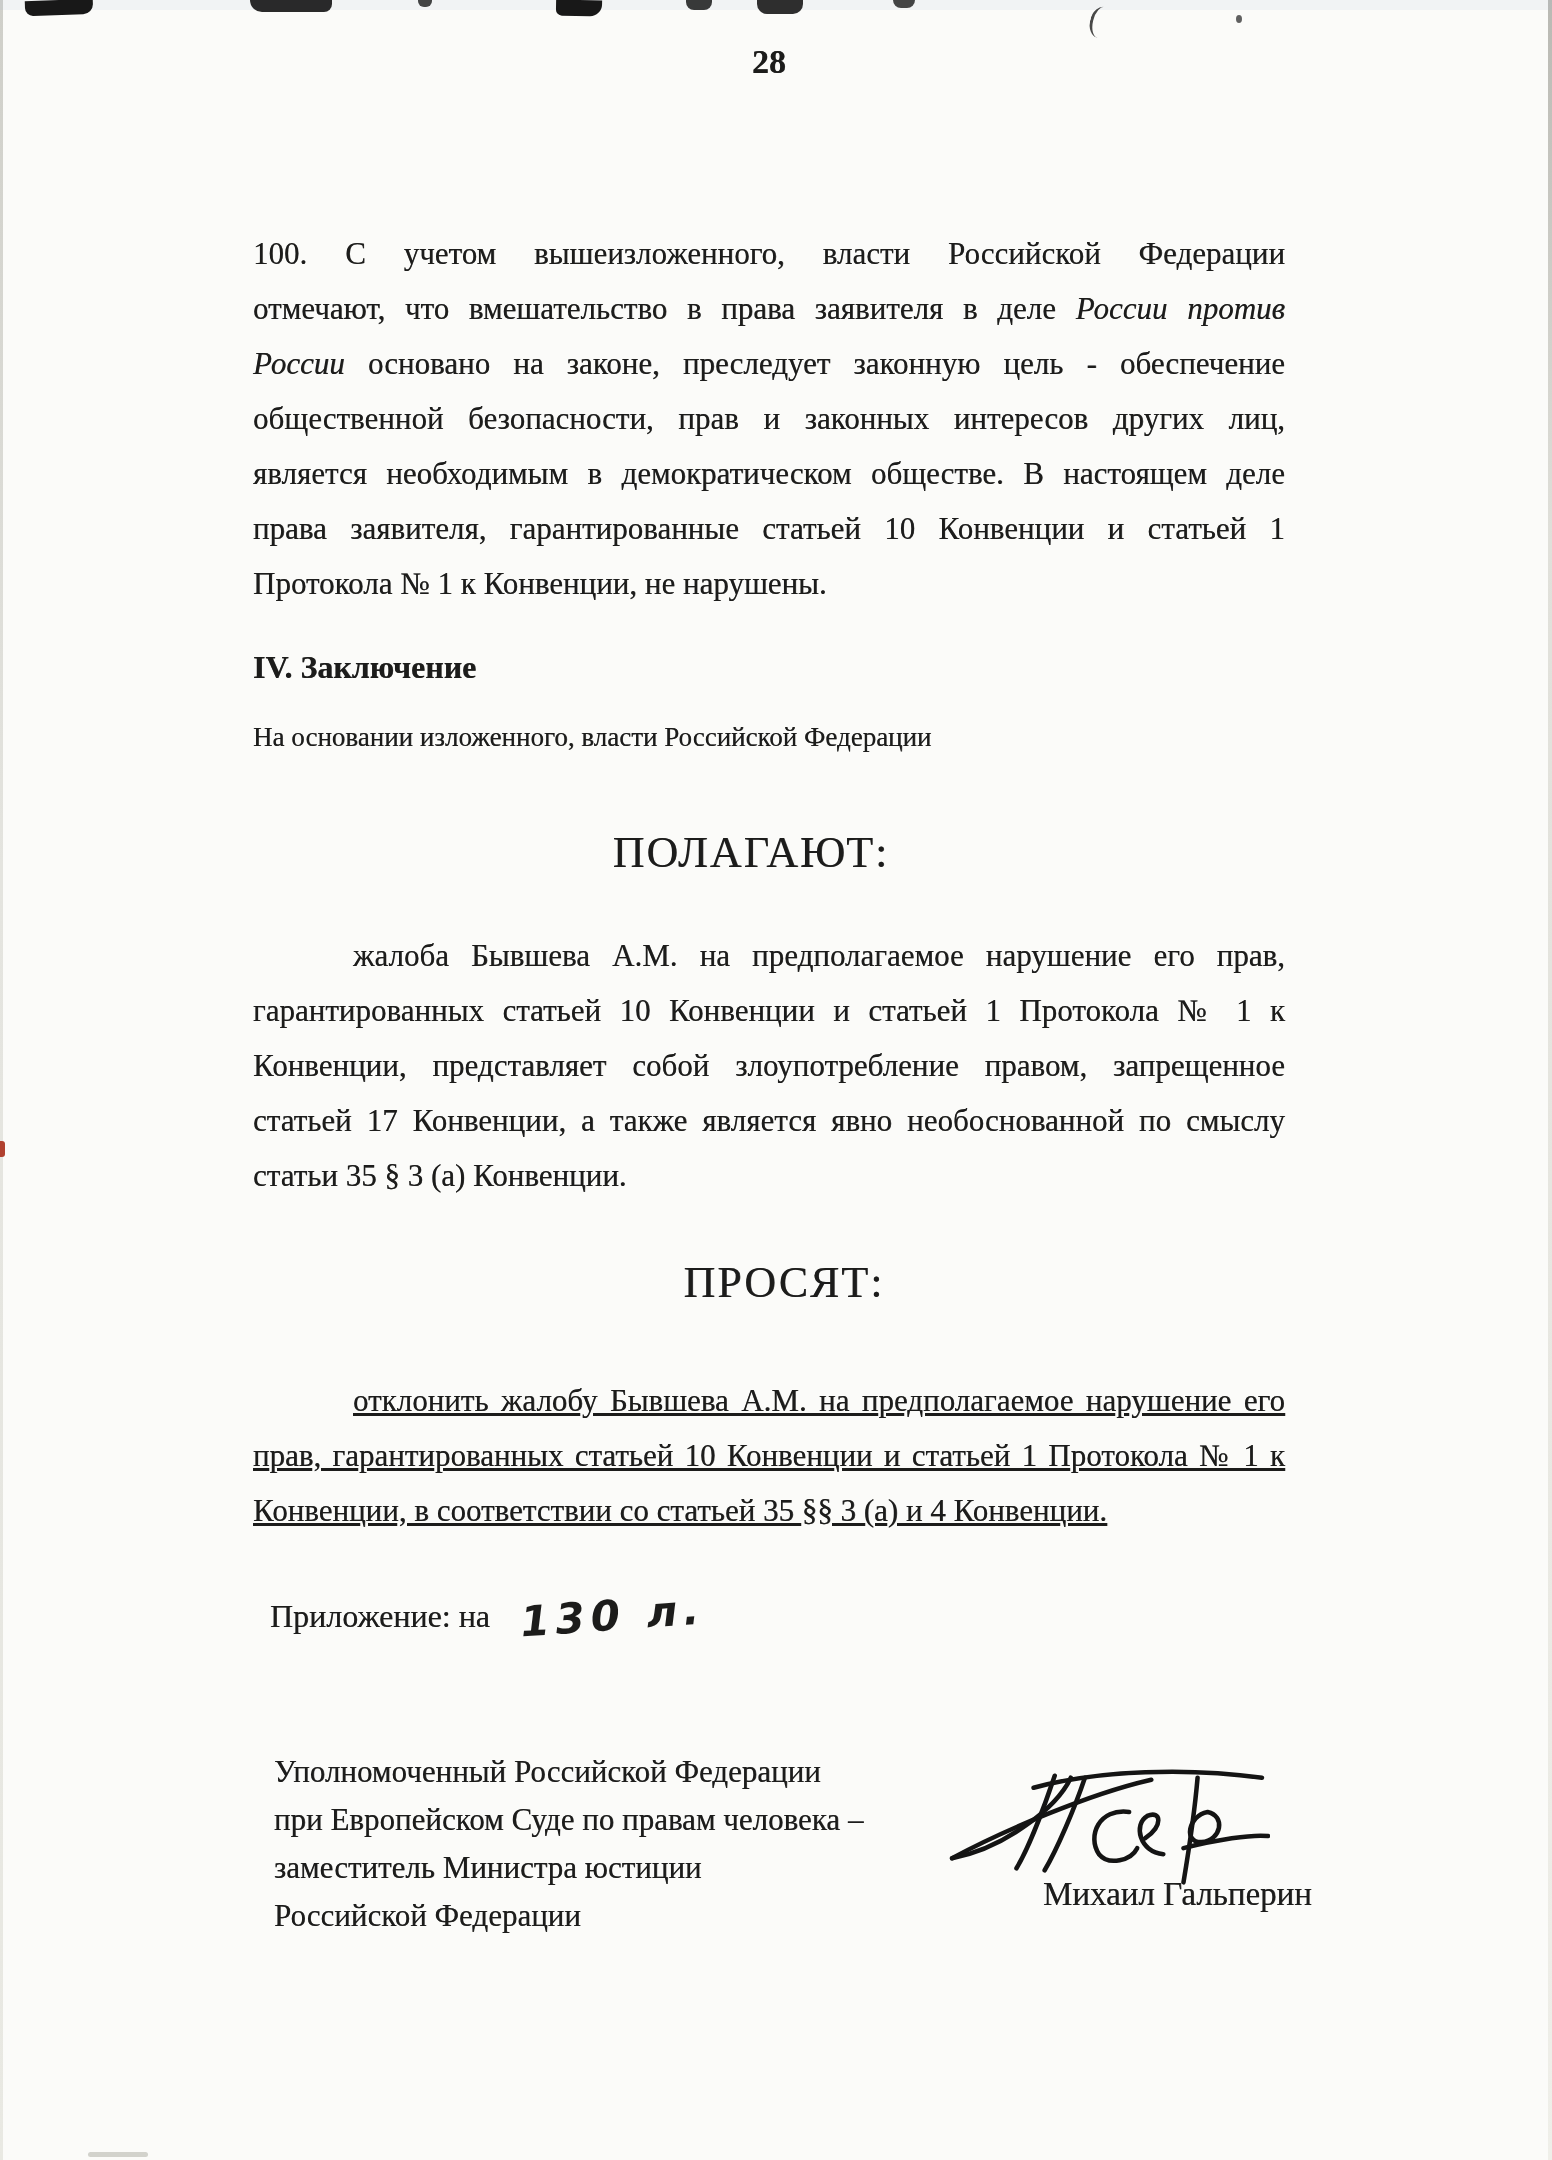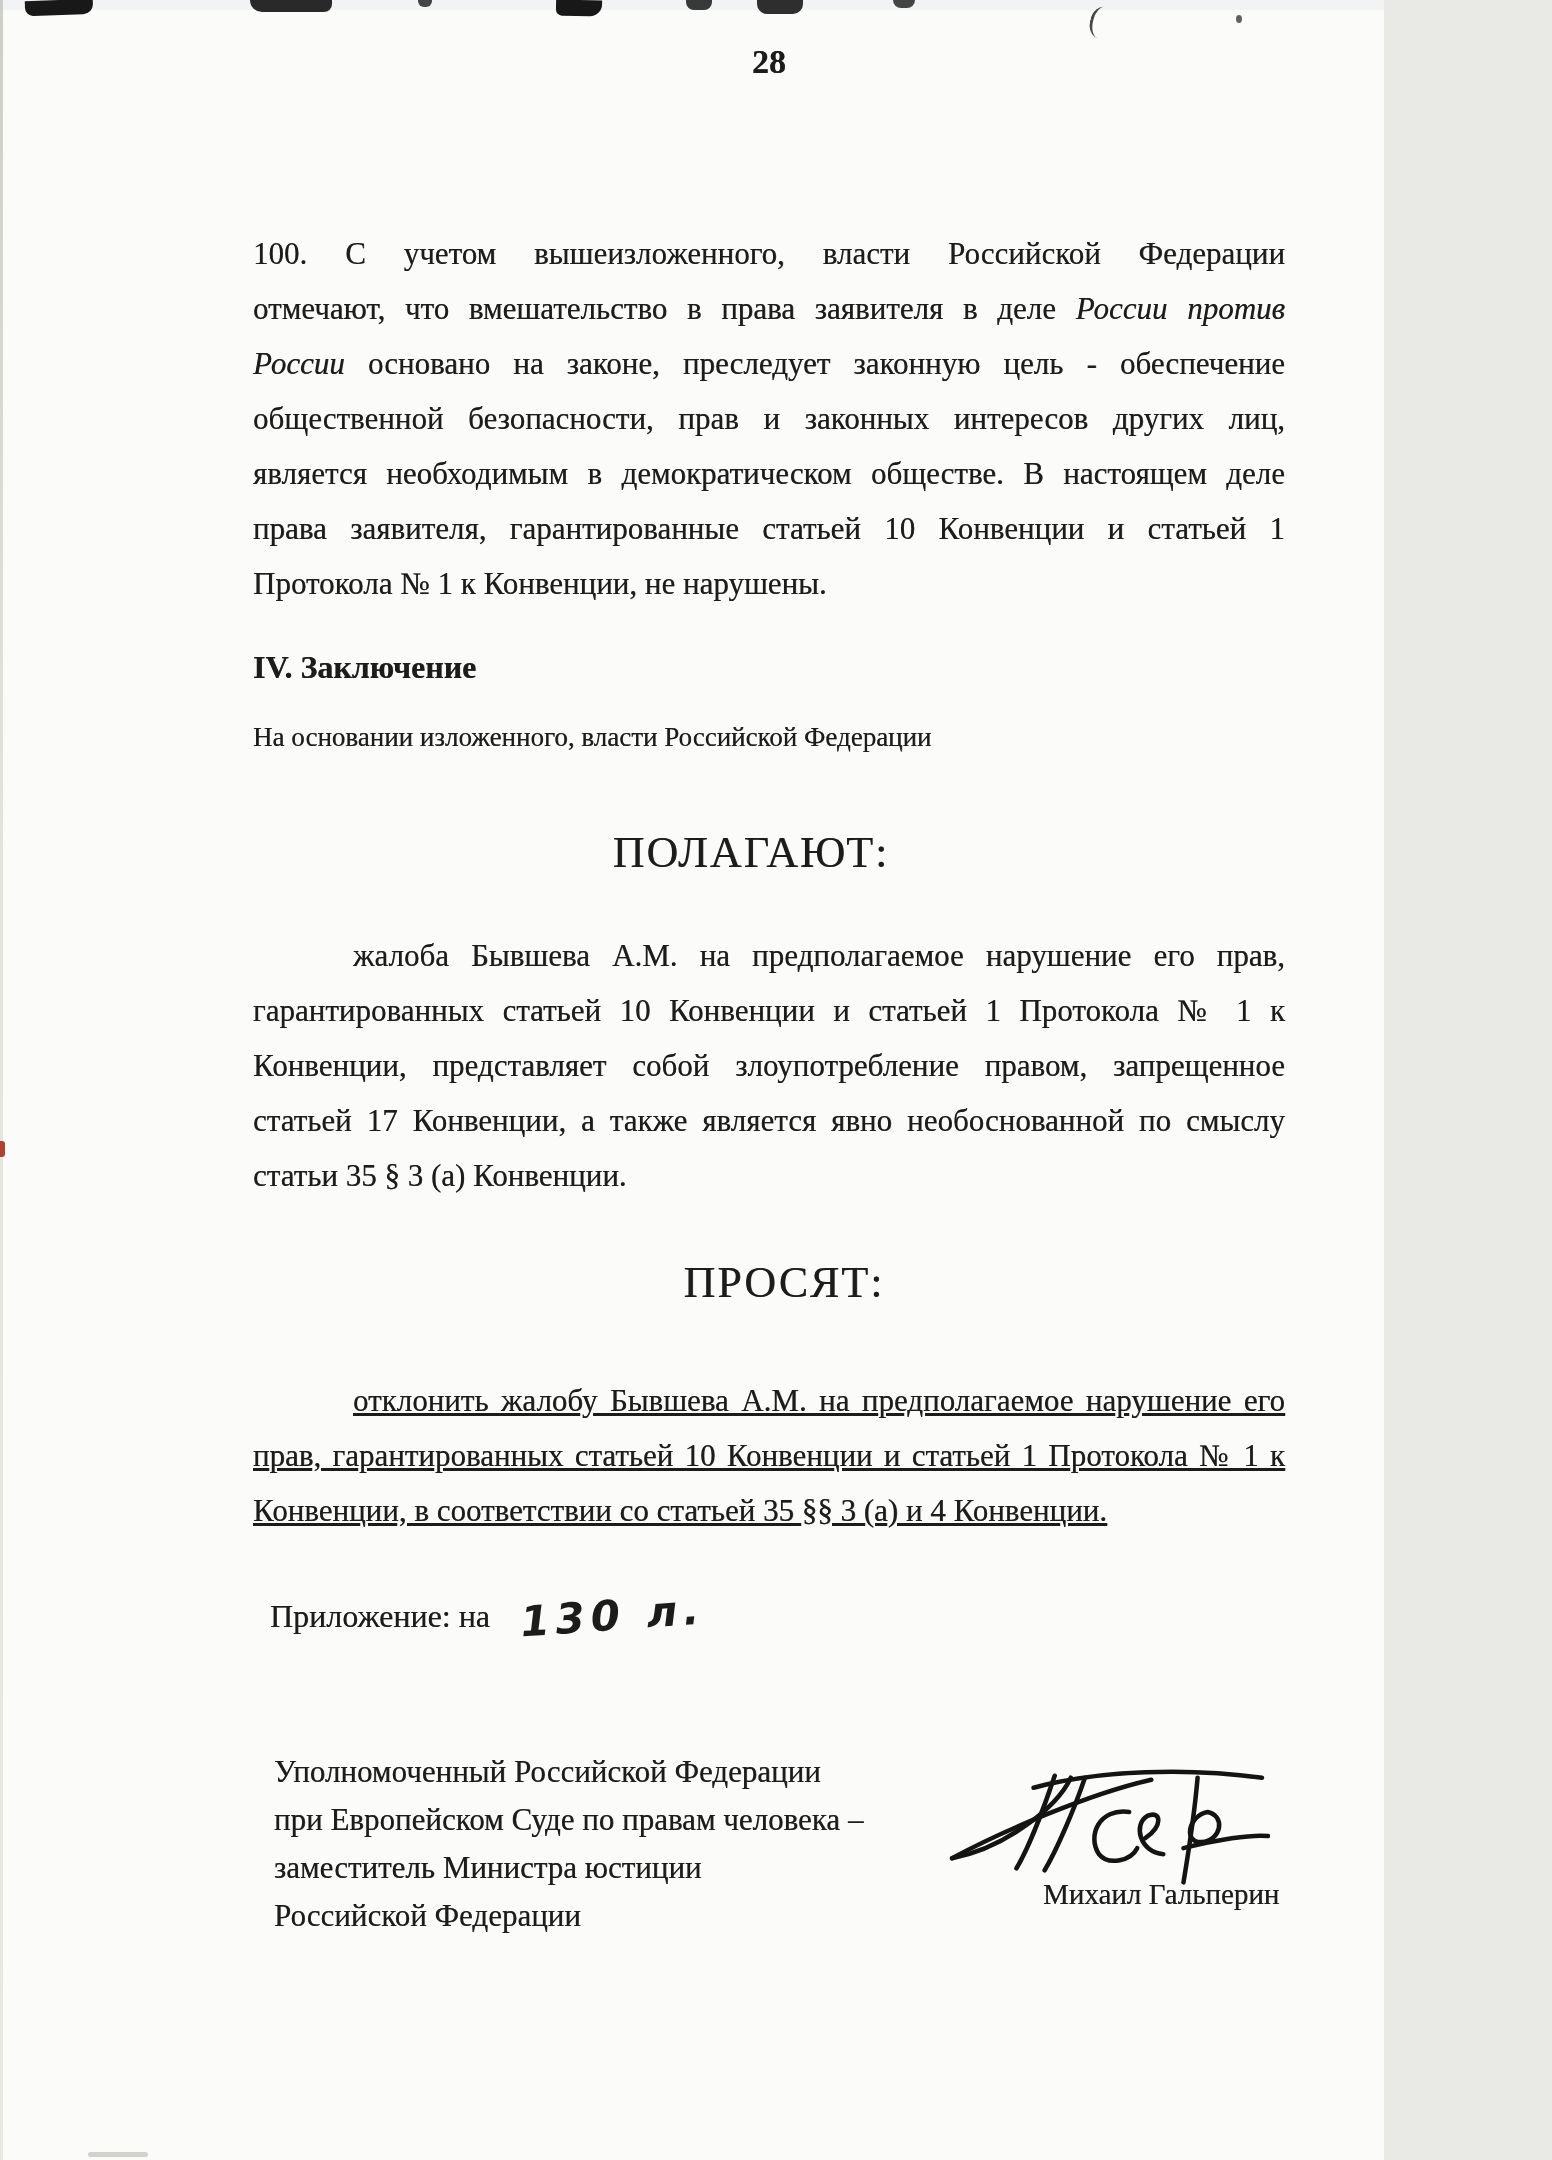--- a/index.html
+++ b/index.html
@@ -3,21 +3,21 @@
 <meta charset="utf-8">
 <style>
   :root{
     --ink:#1c1c1b;
     --paper:#fbfbf9;
     --red:#b0412f;
   }
   html,body{margin:0;padding:0;}
   body{width:1552px;height:2160px;background:#e9e9e6;}
   .page{
-    position:relative;width:1384px;height:2160px;overflow:hidden;
+    position:relative;width:1552px;height:2160px;overflow:hidden;
     background:var(--paper);color:var(--ink);
     font-family:"Liberation Serif","DejaVu Serif",serif;
     text-shadow:0.35px 0 0 rgba(25,25,25,0.7);
   }
   
   .artifact{position:absolute;}
   .edge-left{left:0;top:0;width:3px;height:2160px;background:linear-gradient(#cfcfc9,#e4e4df 40%,#e9e9e3);}
   .edge-right{left:1548px;top:0;width:4px;height:2160px;background:linear-gradient(180deg,#b9b9b3,#e0e0da 25%,#efefe9);}
   .edge-top{left:0;top:0;width:1552px;height:10px;background:rgba(175,190,210,0.12);}
   .smudge{background:#181818;}
@@ -50,21 +50,21 @@
   #believe-para{top:928px;}
   #request-heading{top:1255px;transform:translateX(15px);}
   #request-para{top:1373px;text-decoration:underline;}
   .attachment-line{position:absolute;left:270px;top:1585px;font-size:32px;line-height:55px;white-space:nowrap;}
   .handwritten{display:inline-block;margin-left:30px;font-family:"DejaVu Sans",sans-serif;
     font-style:italic;font-weight:700;font-size:42px;letter-spacing:6px;
     transform:rotate(-4deg) translateY(3px);text-shadow:none;}
   .sig-left{position:absolute;left:274px;top:1748px;font-size:31px;}
   .sig-line{height:48px;line-height:48px;white-space:nowrap;}
   .sig-scribble{position:absolute;left:938px;top:1763px;width:332px;height:122px;}
-  .sig-name{position:absolute;left:1043px;top:1872px;font-size:29px;line-height:44px;white-space:nowrap;text-align:center;}
+  .sig-name{position:absolute;left:1043px;top:1872px;font-size:33px;line-height:44px;white-space:nowrap;text-align:center;}
 </style>
 </head>
 <body>
 
 <div class="page">
 
   <div class="artifact edge-left"></div>
   <div class="artifact edge-right"></div>
   <div class="artifact edge-top"></div>
   <div class="artifact smudge sm1"></div>

